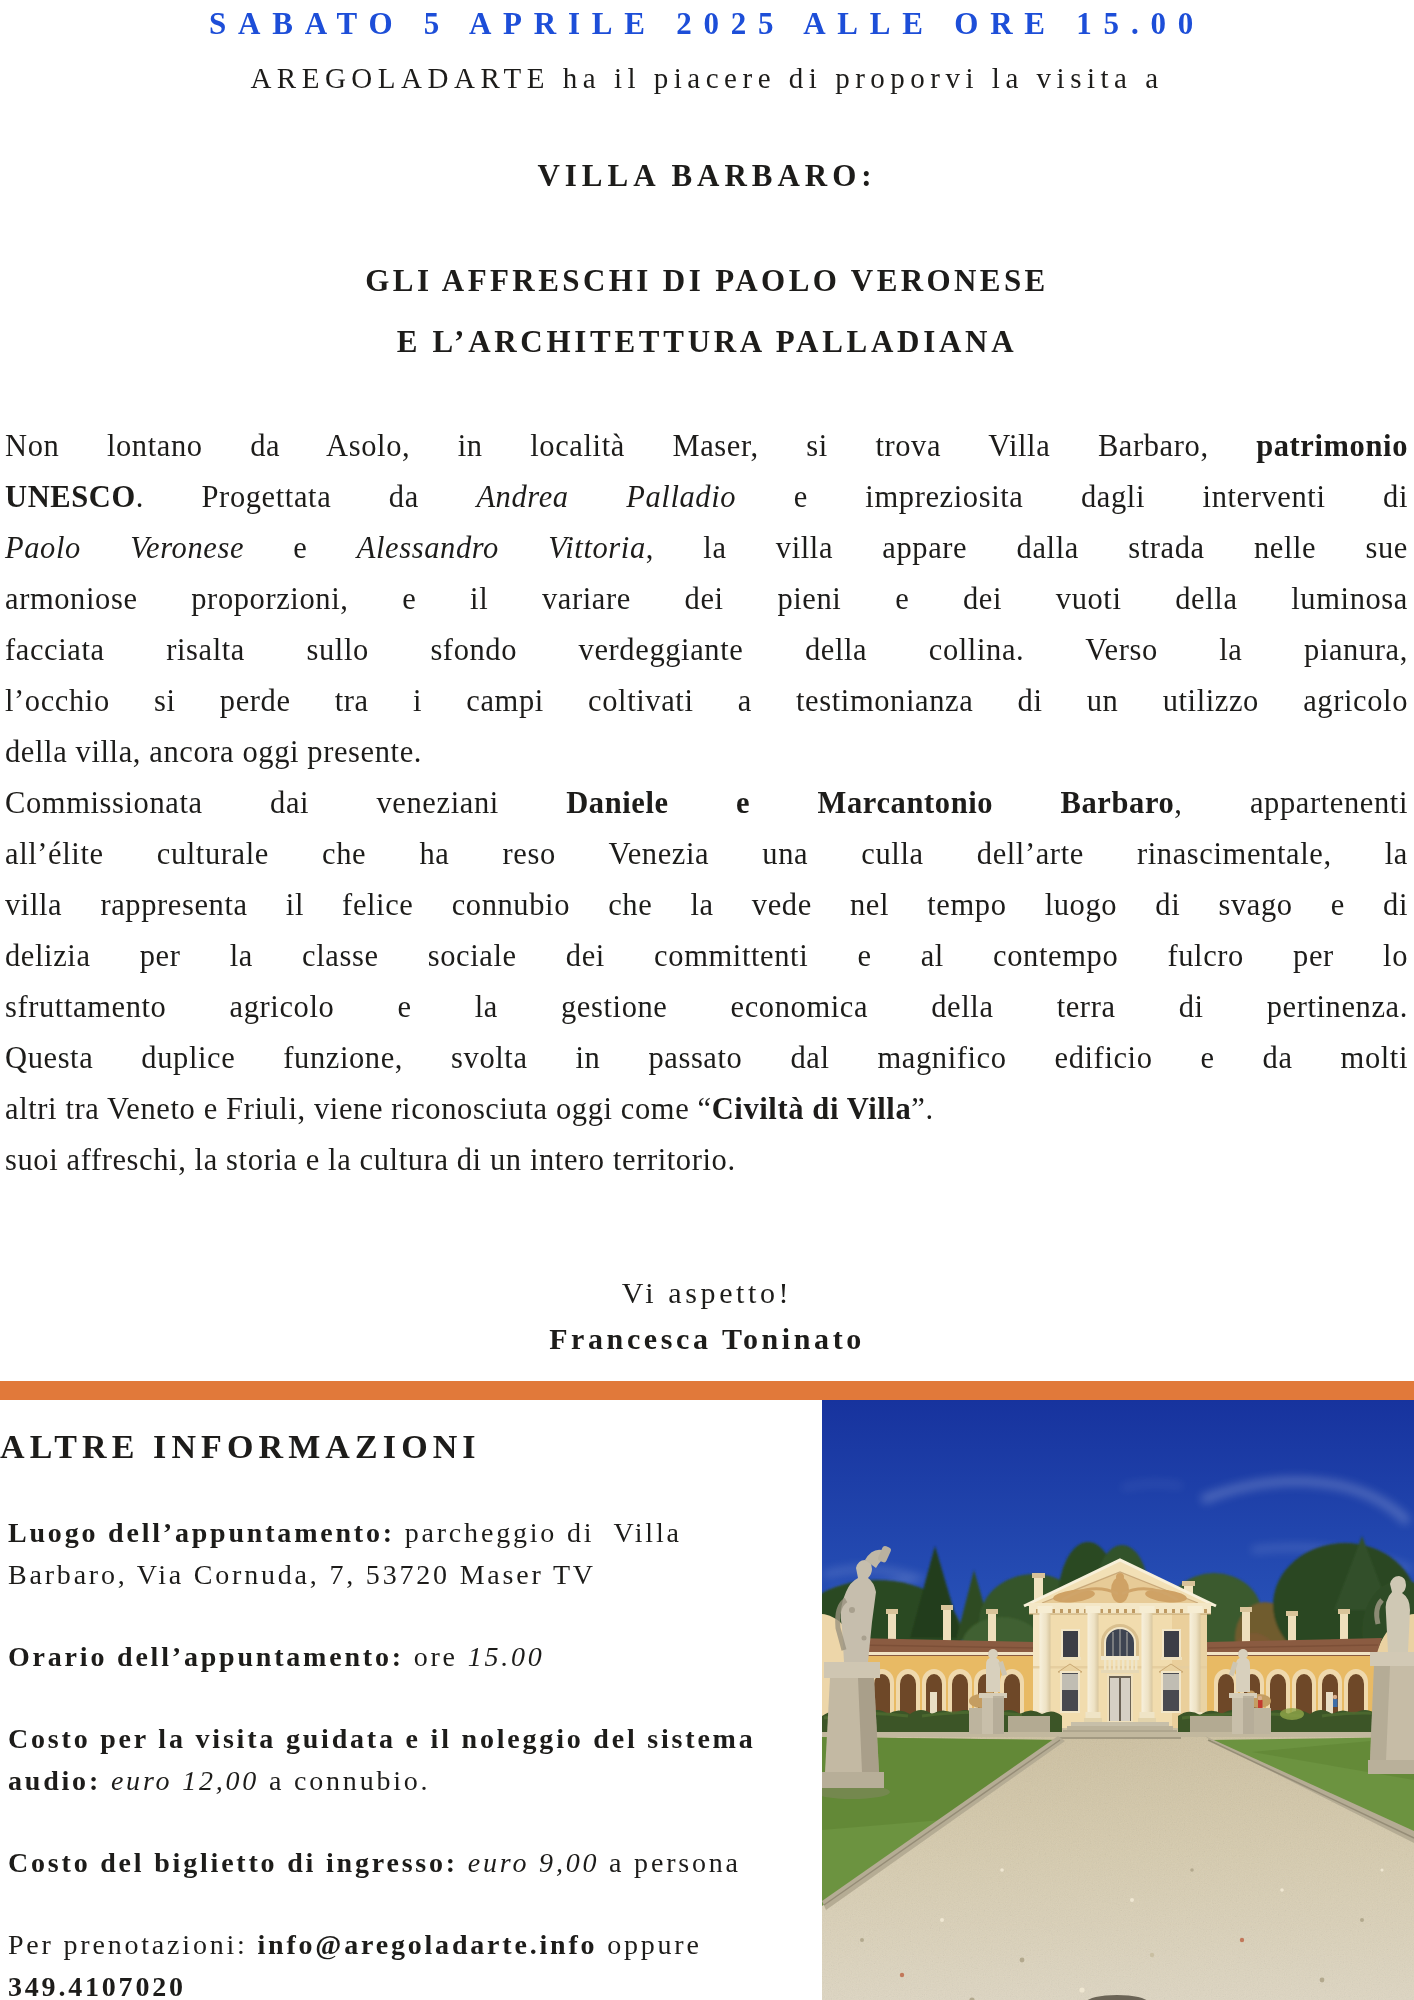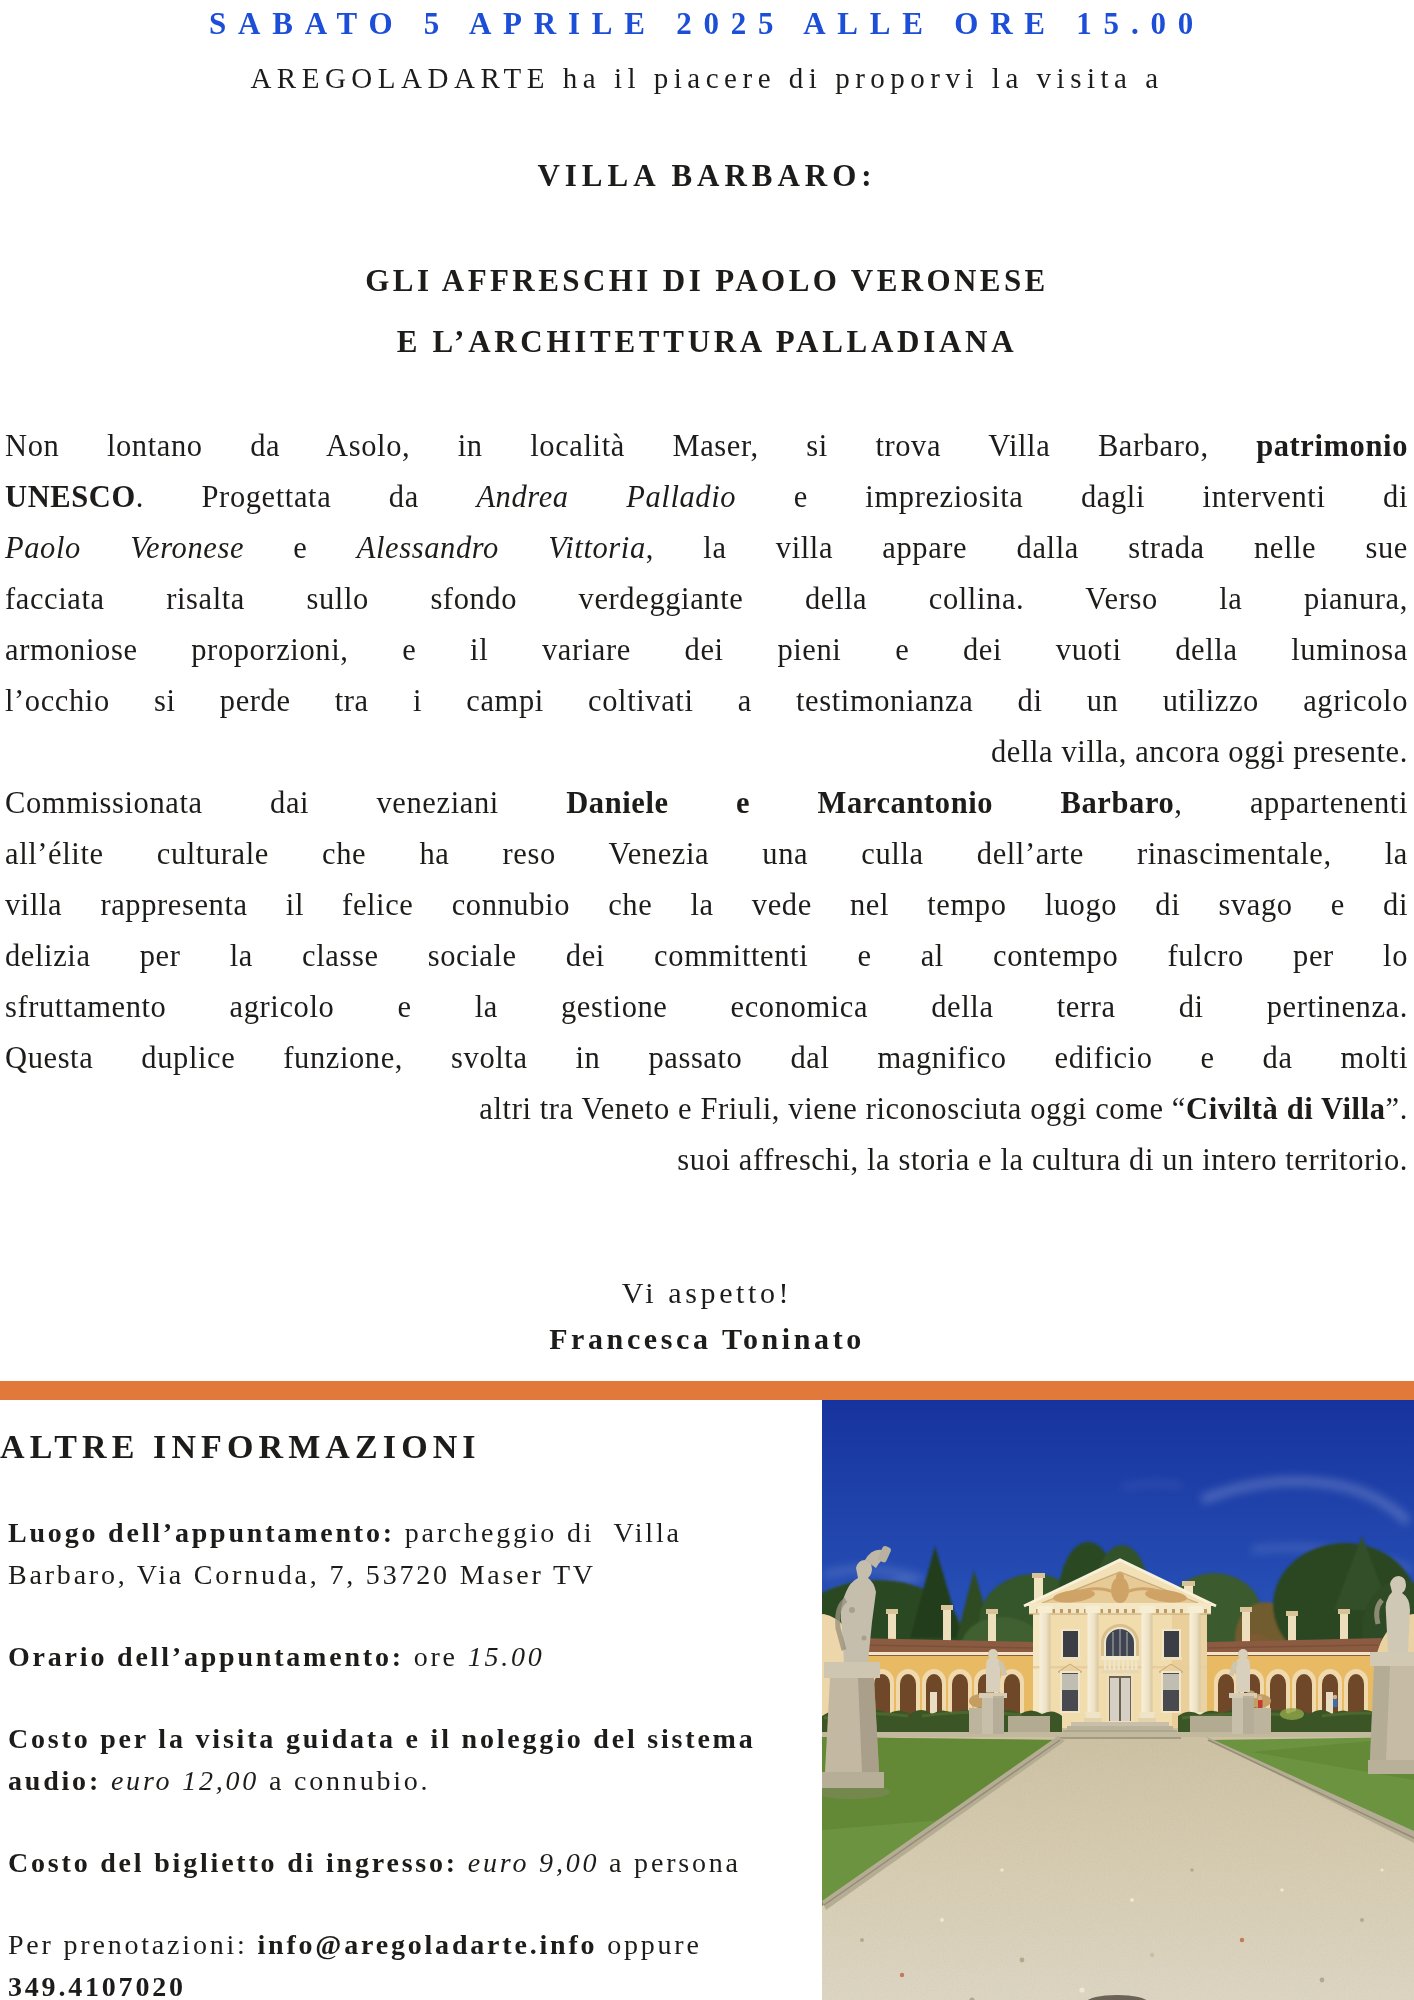--- a/index.html
+++ b/index.html
@@ -9,21 +9,21 @@
   .abs{position:absolute;}
   .ctr{left:0;right:0;text-align:center;}
 
   .date-line{top:6px;font-size:31px;font-weight:bold;letter-spacing:0.38em;color:#1d4ed8;}
   .intro-line{top:62px;font-size:29px;letter-spacing:0.19em;}
   .main-title{top:158px;font-size:31px;font-weight:bold;letter-spacing:0.16em;}
   .sub-title1{top:263px;font-size:31px;font-weight:bold;letter-spacing:0.11em;}
   .sub-title2{top:324px;font-size:31px;font-weight:bold;letter-spacing:0.12em;}
 
   #body-text{top:421px;left:5px;right:6px;}
-  #body-text .rich-line{line-height:51px;height:51px;font-size:30.5px;letter-spacing:0.02em;white-space:pre-wrap;text-align:right;}
+  #body-text .rich-line{line-height:51px;height:51px;font-size:30.5px;letter-spacing:0.02em;white-space:pre-wrap;}
   .rich-line.just{text-align:justify;text-align-last:justify;text-justify:inter-word;}
 
   .closing1{top:1276px;font-size:30px;letter-spacing:0.12em;}
   .closing2{top:1322px;font-size:30px;font-weight:bold;letter-spacing:0.12em;}
 
   .divider{top:1381px;left:0;width:1414px;height:19px;background:#e1793a;}
 
   .info-heading{top:1428px;left:0;width:822px;text-align:left;font-size:34px;font-weight:bold;letter-spacing:0.15em;}
   #info-blocks{top:1512px;left:8px;width:790px;}
   #info-blocks .rich-line{line-height:42px;font-size:28px;letter-spacing:0.1em;white-space:pre-wrap;}
@@ -41,22 +41,22 @@
   <div class="abs ctr intro-line">AREGOLADARTE ha il piacere di proporvi la visita a</div>
   <div class="abs ctr main-title">VILLA BARBARO:</div>
   <div class="abs ctr sub-title1">GLI AFFRESCHI DI PAOLO VERONESE</div>
   <div class="abs ctr sub-title2">E L’ARCHITETTURA PALLADIANA</div>
 
   <div class="abs" id="body-text">
       <div class="paragraph">
         <div class="rich-line just"><span>Non lontano da Asolo, in località Maser, si trova Villa Barbaro, </span><span style="font-weight: bold;">patrimonio</span></div>
         <div class="rich-line just"><span style="font-weight: bold;">UNESCO</span><span>. Progettata da </span><span style="font-style: italic;">Andrea Palladio</span><span> e impreziosita dagli interventi di</span></div>
         <div class="rich-line just"><span style="font-style: italic;">Paolo Veronese</span><span> e </span><span style="font-style: italic;">Alessandro Vittoria</span><span>, la villa appare dalla strada nelle sue</span></div>
+        <div class="rich-line just"><span>armoniose proporzioni, e il variare dei pieni e dei vuoti della luminosa</span></div>
         <div class="rich-line just"><span>facciata risalta sullo sfondo verdeggiante della collina. Verso la pianura,</span></div>
-        <div class="rich-line just"><span>armoniose proporzioni, e il variare dei pieni e dei vuoti della luminosa</span></div>
         <div class="rich-line just"><span>l’occhio si perde tra i campi coltivati a testimonianza di un utilizzo agricolo</span></div>
         <div class="rich-line"><span>della villa, ancora oggi presente.</span></div>
       </div>
       <div class="paragraph">
         <div class="rich-line just"><span>Commissionata dai veneziani </span><span style="font-weight: bold;">Daniele e Marcantonio Barbaro</span><span>, appartenenti</span></div>
         <div class="rich-line just"><span>all’élite culturale che ha reso Venezia una culla dell’arte rinascimentale, la</span></div>
         <div class="rich-line just"><span>villa rappresenta il felice connubio che la vede nel tempo luogo di svago e di</span></div>
         <div class="rich-line just"><span>delizia per la classe sociale dei committenti e al contempo fulcro per lo</span></div>
         <div class="rich-line just"><span>sfruttamento agricolo e la gestione economica della terra di pertinenza.</span></div>
         <div class="rich-line just"><span>Questa duplice funzione, svolta in passato dal magnifico edificio e da molti</span></div>

